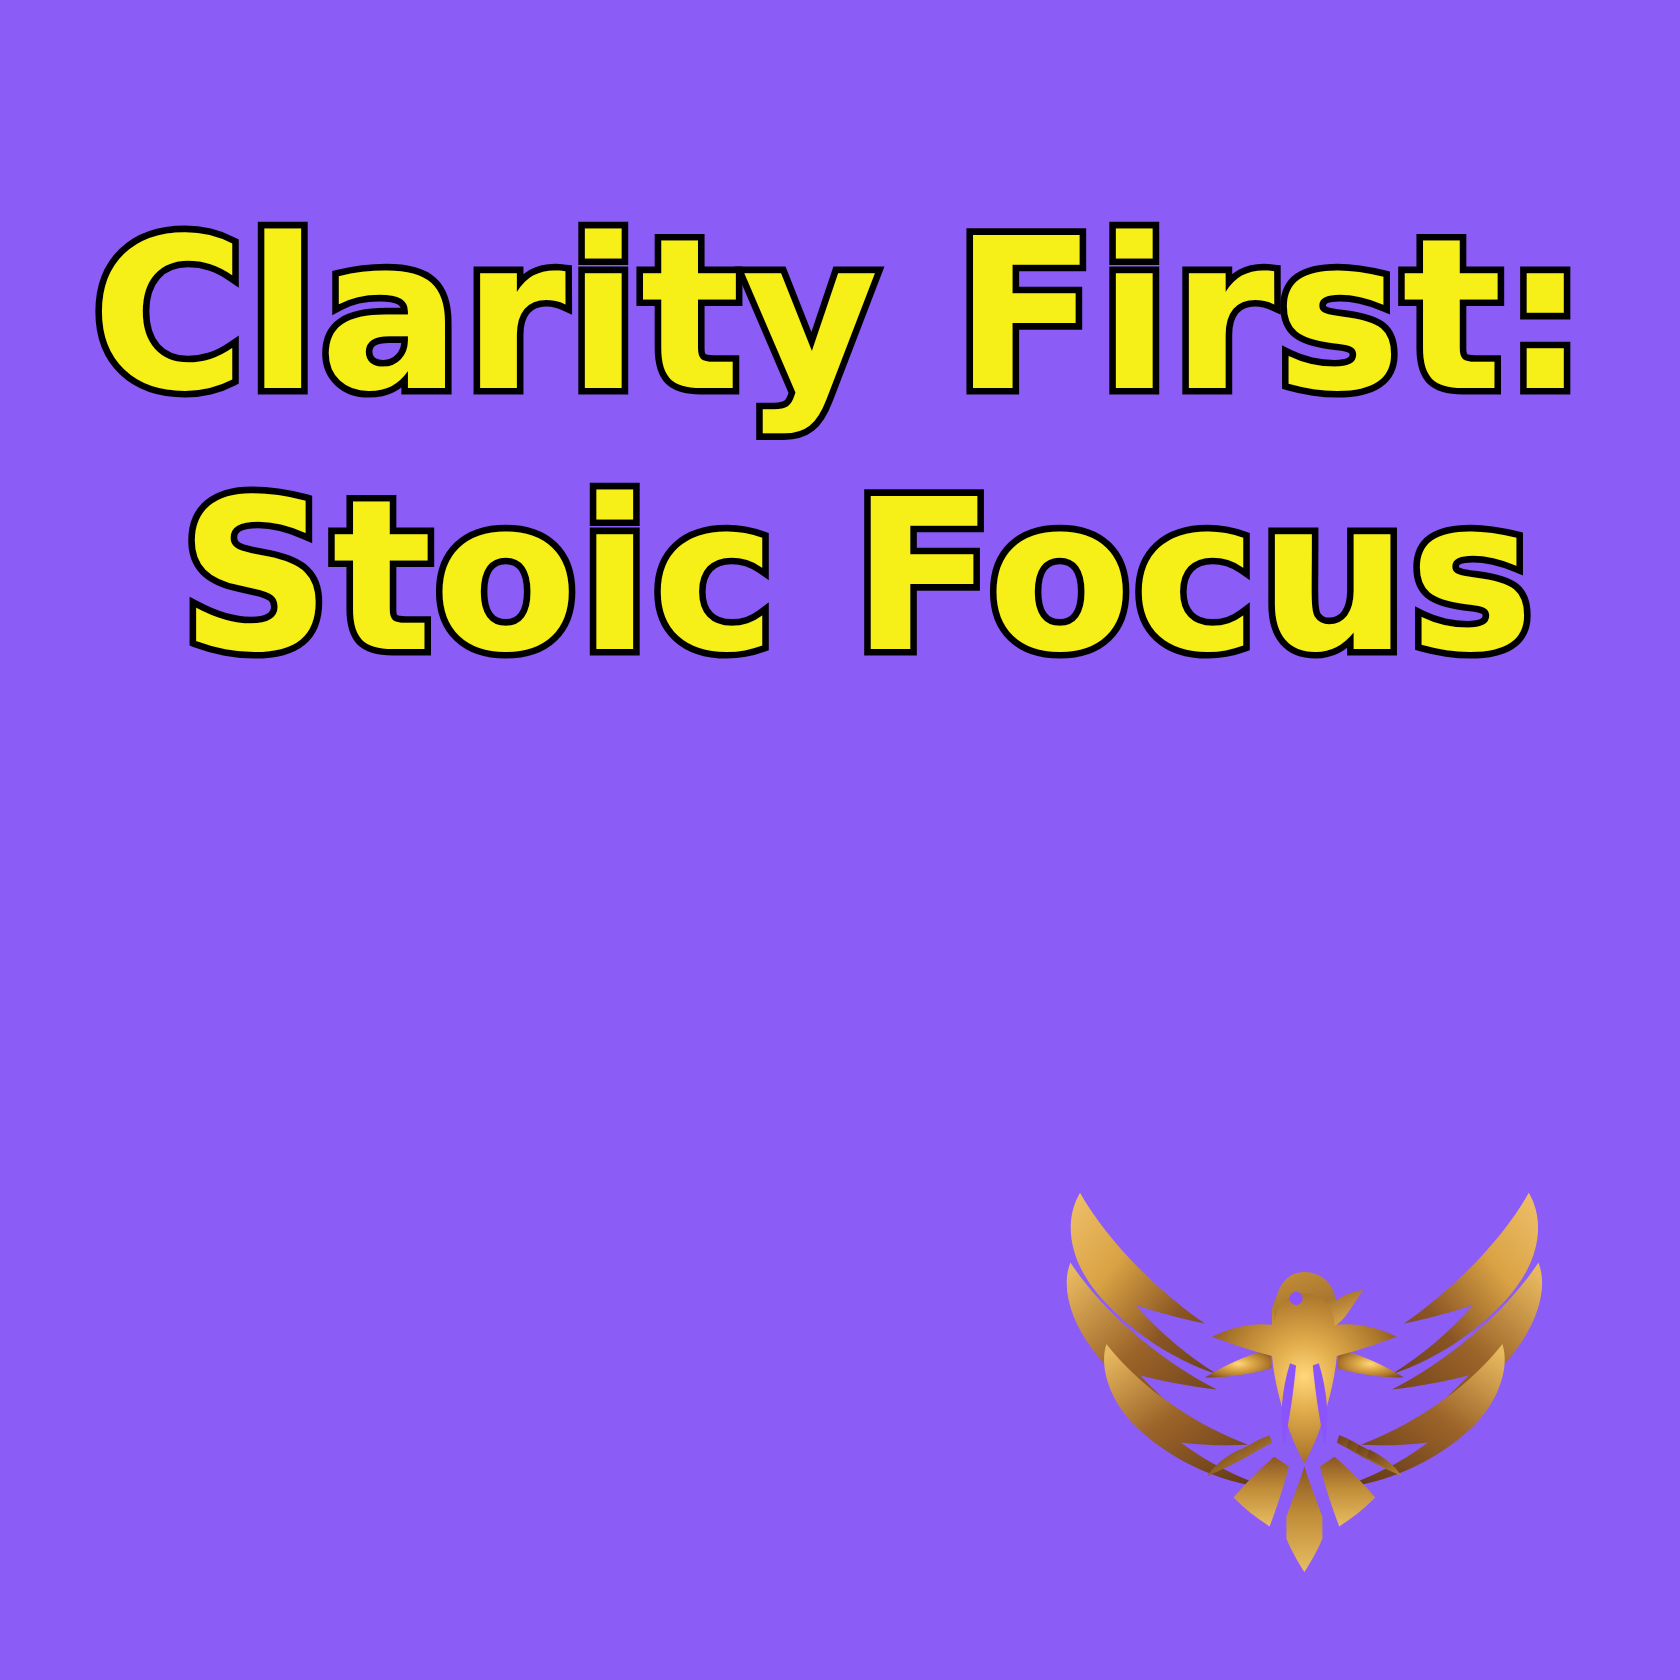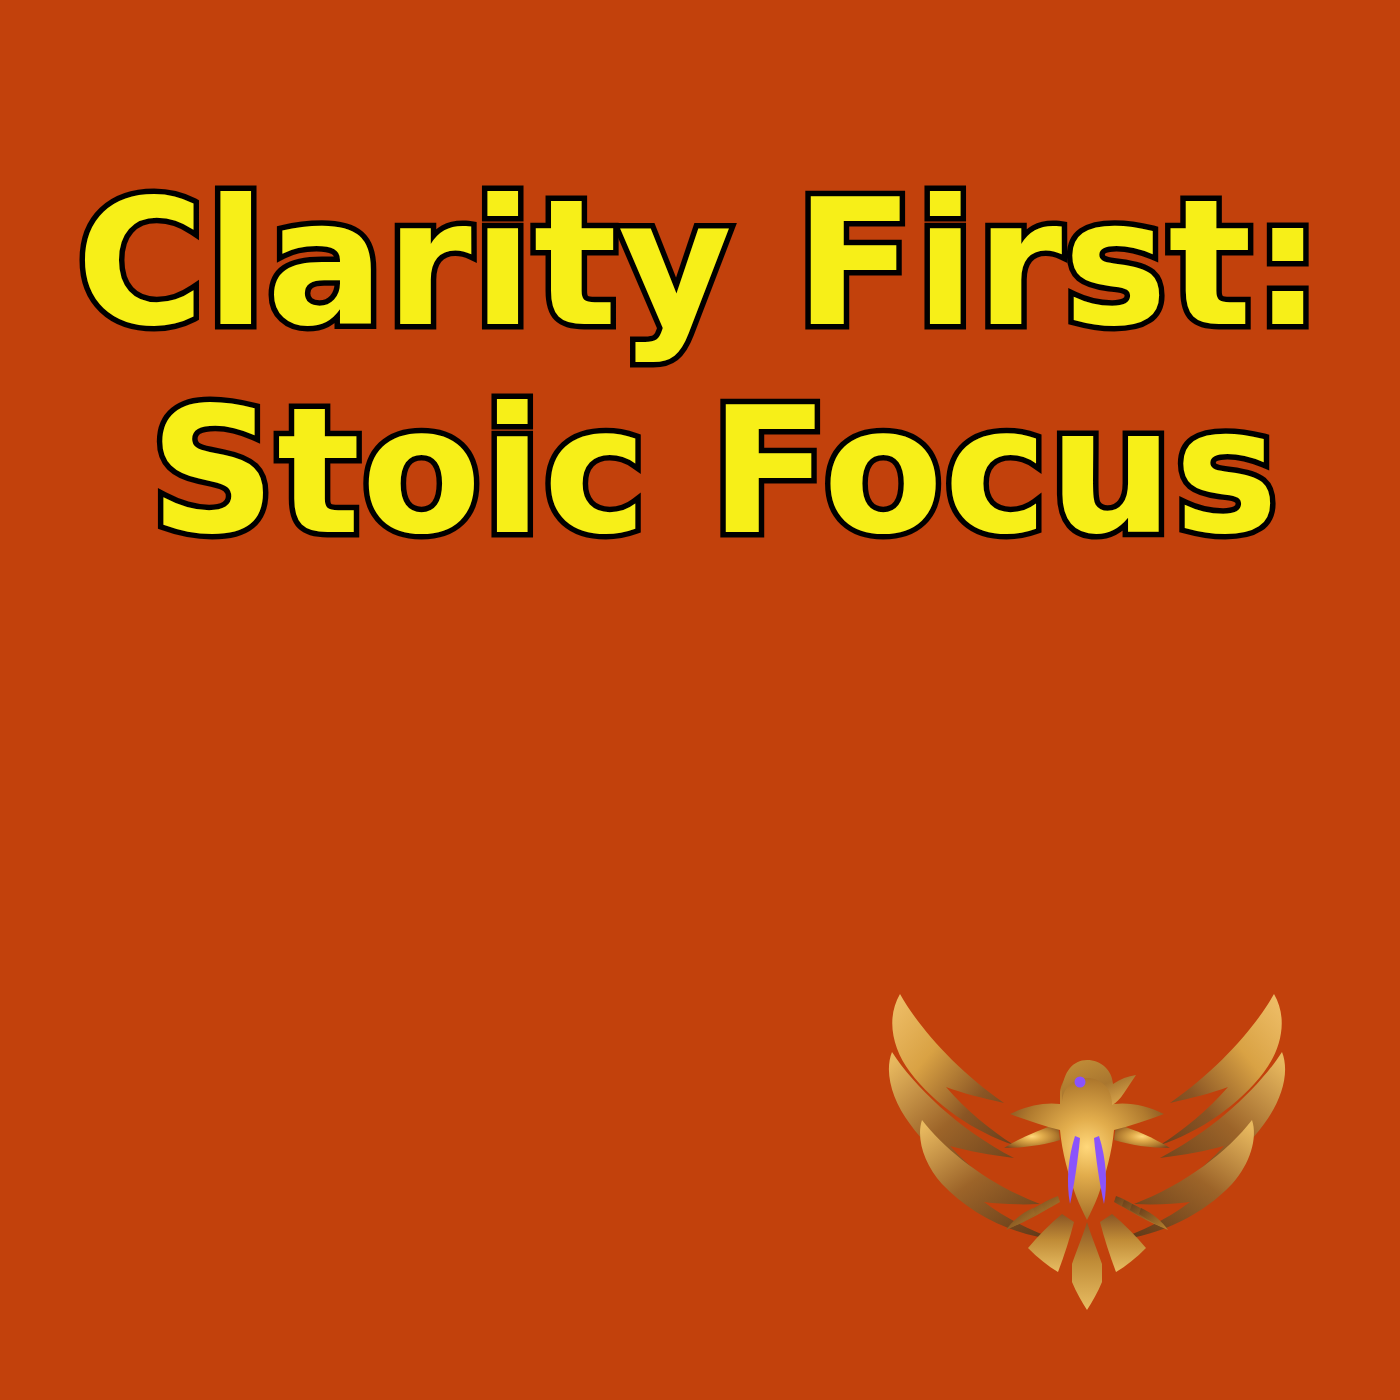--- a/index.html
+++ b/index.html
@@ -45,42 +45,42 @@
   }
 
   #title-line-1 {
     font-size: 175px;
     line-height: 192px;
   }
 
   #title-line-2 {
     font-size: 175px;
     line-height: 192px;
-    margin-top: 16px;
+    margin-top: 26px;
     padding-left: 29px;
   }
 
   
   #logo-wrap {
     position: absolute;
     left: 862px;
     top: 952px;
     width: 450px;
     height: 372px;
   }
   #phoenix-logo {
     display: block;
     width: 450px;
     height: 372px;
   }
 </style>
 </head>
 <body>
 
-<div id="cover" style="background: #c2410c;">
+<div id="cover" style="background: #8b5cf6;">
 
   <div id="title-block">
     <span class="title-line" id="title-line-1" style="color: rgb(247, 239, 24); -webkit-text-stroke: 11px rgb(0, 0, 0);">Clarity First:</span>
     <span class="title-line" id="title-line-2" style="color: rgb(247, 239, 24); -webkit-text-stroke: 11px rgb(0, 0, 0);">Stoic Focus</span>
   </div>
 
   <div id="logo-wrap">
     <svg id="phoenix-logo" viewBox="0 0 450 372" xmlns="http://www.w3.org/2000/svg">
       <defs>
         <linearGradient id="goldWingL" x1="0" y1="0" x2="1" y2="1">

